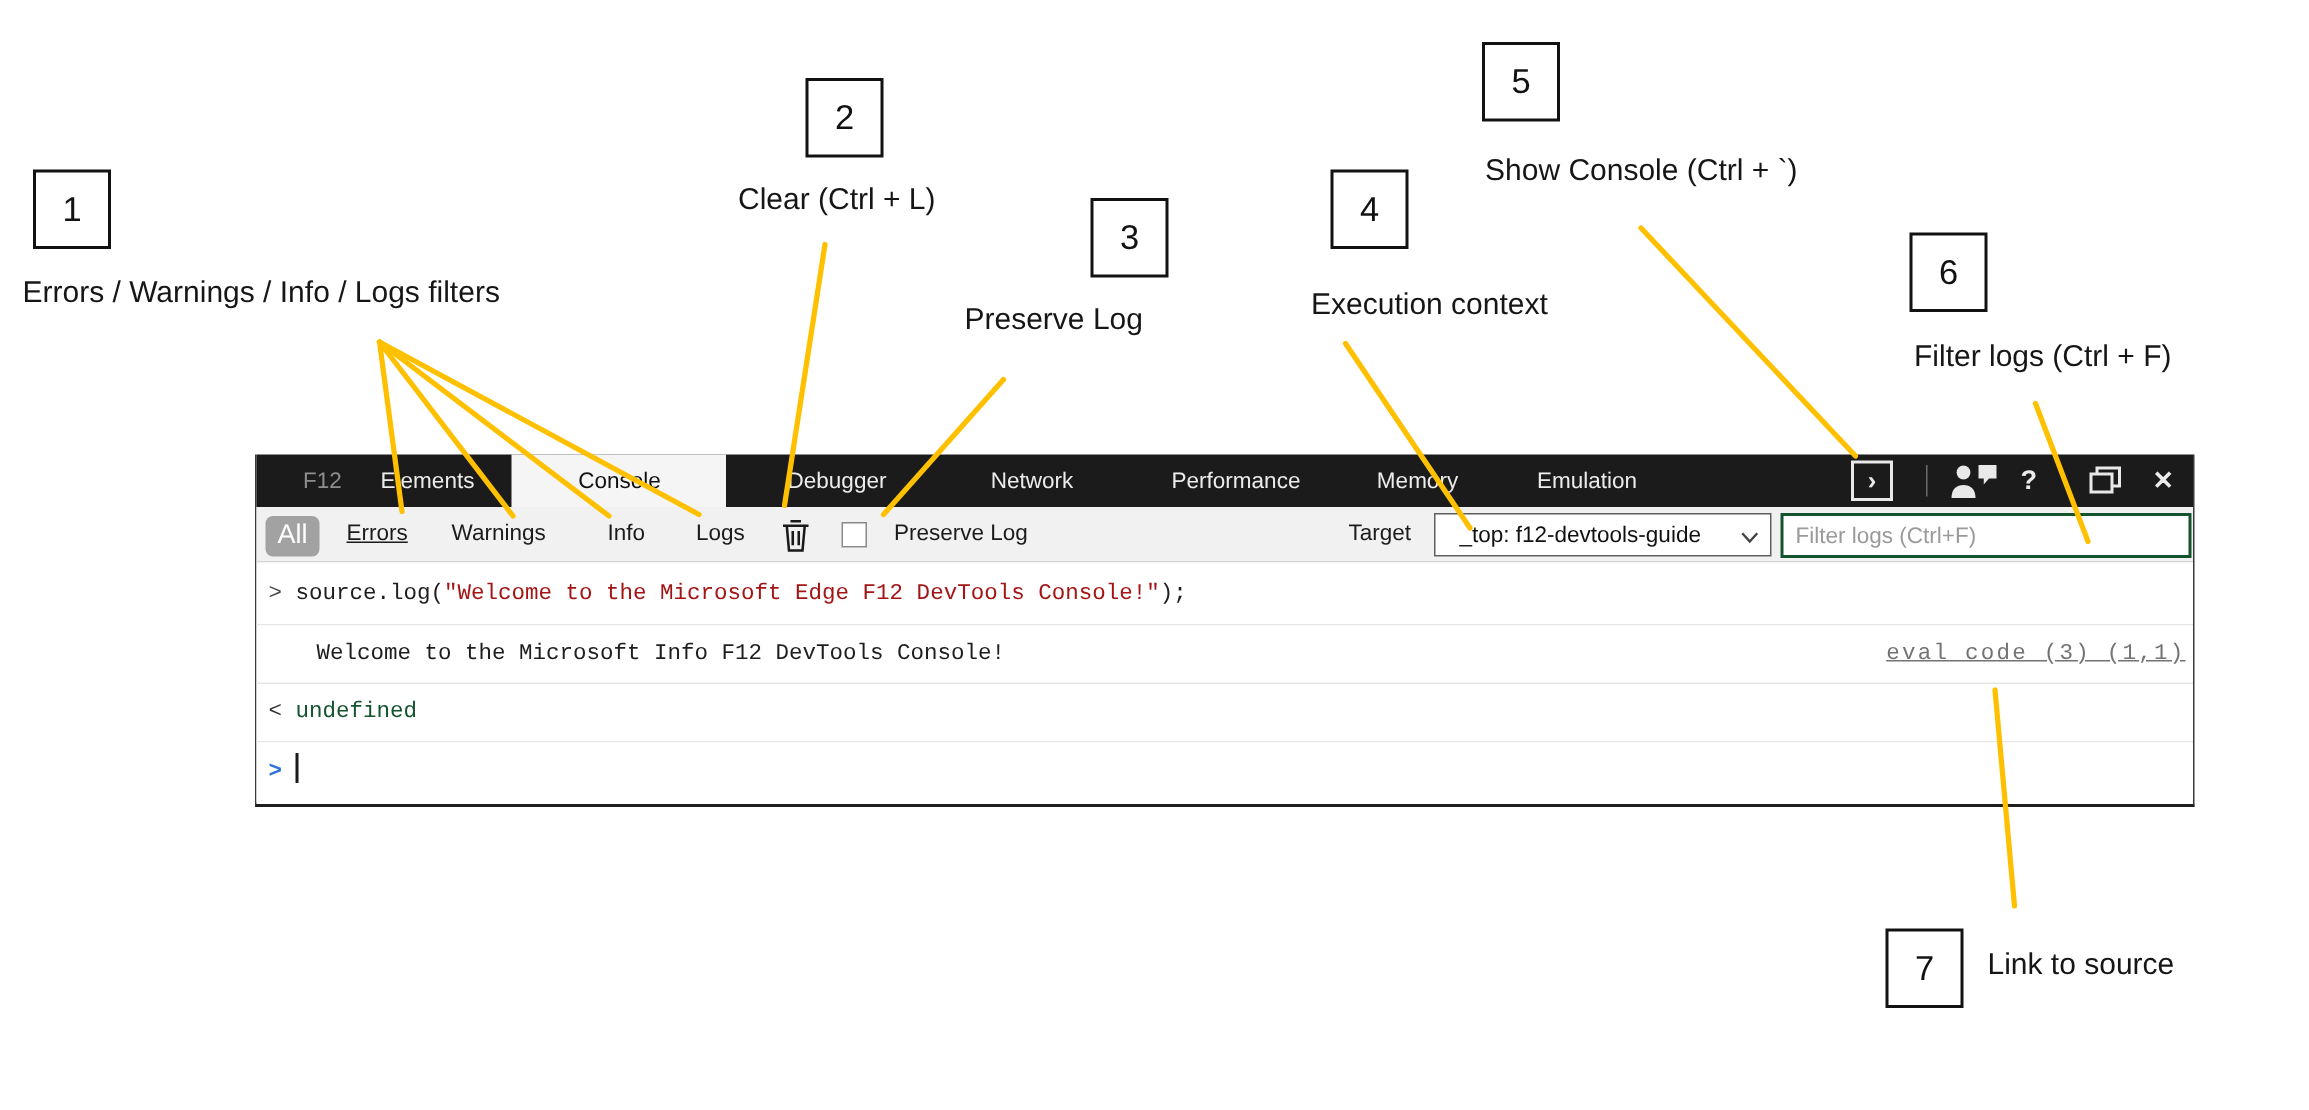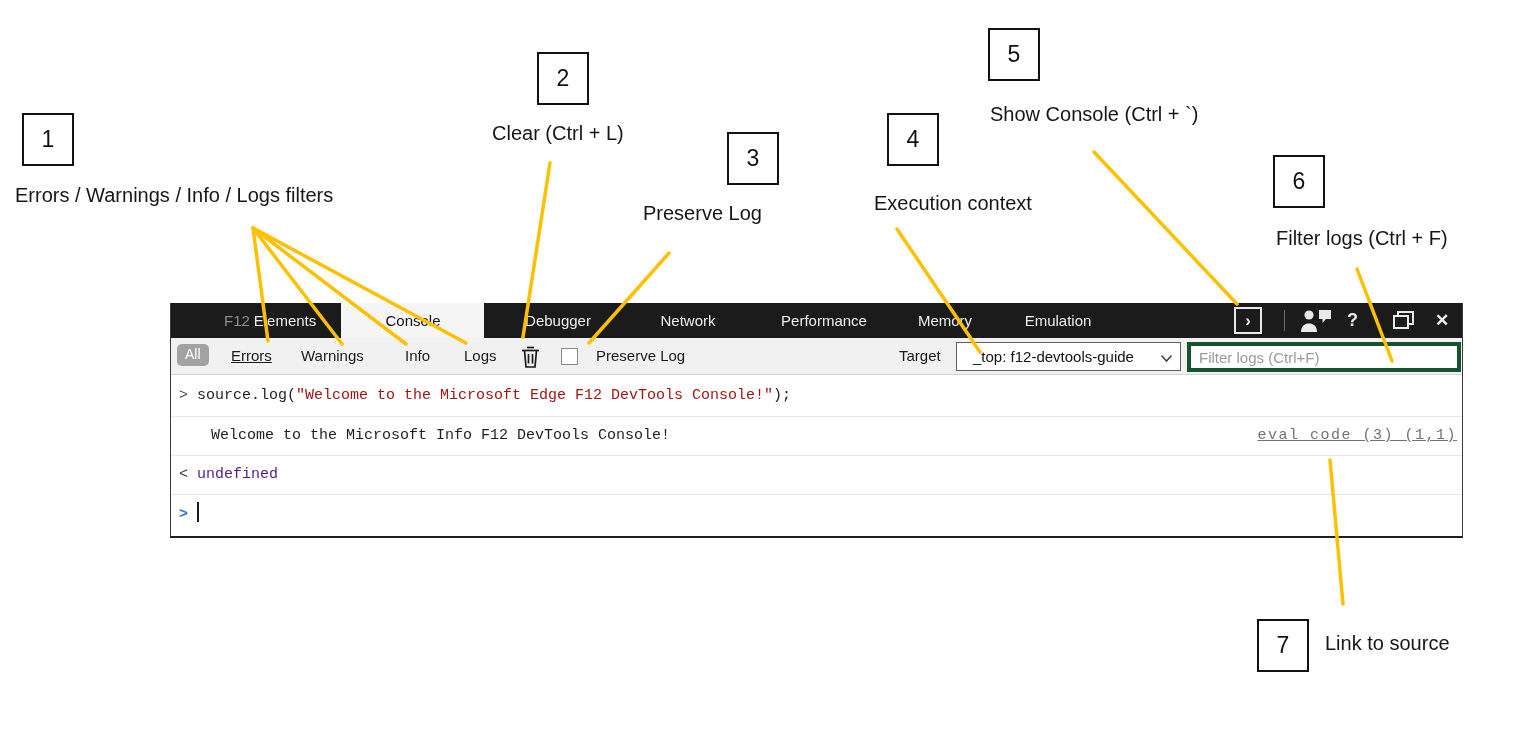--- a/index.html
+++ b/index.html
@@ -43,21 +43,21 @@
   }
 
   
   .tabbar { position: relative; height: 35px; background: #1b1b1b; }
   .active-tab-bg { position: absolute; left: 170px; top: 0; width: 143px; height: 35px; background: #f5f5f5; }
   .tab {
     position: absolute; top: 0; height: 35px; line-height: 35px;
     transform: translateX(-50%);
     color: #ececec; font-size: 15px; cursor: default; white-space: nowrap;
   }
-  .tab.dim { color: #8d8d8d; margin-left: 22px; }
+  .tab.dim { color: #8d8d8d; }
   .tab.active { color: #111; }
   .tb-ico { position: absolute; color: #ececec; }
   .ico-showconsole {
     left: 1063px; top: 4px; width: 28px; height: 27px;
     border: 2px solid #e9e9e9; text-align: center;
     font-size: 17px; font-weight: bold; line-height: 23px; color: #e9e9e9;
   }
   .tb-divider { left: 1113px; top: 7px; width: 1px; height: 21px; background: #6d6d6d; position: absolute; }
   .ico-person { left: 1128px; top: 5px; }
   .ico-help { left: 1176px; top: 0; height: 35px; line-height: 35px; font-size: 18px; font-weight: bold; }
@@ -67,59 +67,59 @@
   
   .filterbar {
     position: relative; height: 37px; background: #f1f1f1;
     border-bottom: 1px solid #d4d4d4;
     font-size: 15px; color: #1b1b1b;
   }
   .fb-item { position: absolute; top: 9px; white-space: nowrap; cursor: default; }
   .badge-all {
     position: absolute; left: 6px; top: 6px;
     background: #a2a2a2; color: #fff;
-    padding: 2px 8px 4px 8px; border-radius: 5px; font-size: 14px;
+    padding: 2px 8px 4px 8px; border-radius: 5px; font-size: 18px;
   }
   .ico-trash { position: absolute; left: 348px; top: 6px; }
   .fb-checkbox {
     position: absolute; left: 390px; top: 10px;
     width: 17px; height: 17px;
     appearance: none; -webkit-appearance: none;
     border: 1px solid #8a8a8a; background: #fff;
   }
   .target-select {
     position: absolute; left: 785px; top: 4px; width: 225px; height: 29px;
     border: 1px solid #5f5f5f; background: #fff;
     line-height: 27px; padding-left: 16px; font-size: 15px; color: #111;
     white-space: nowrap; overflow: hidden;
   }
   .target-select svg { position: absolute; right: 7px; top: 11px; }
   .filter-input {
     position: absolute; left: 1016px; top: 4px; width: 274px; height: 30px;
-    border: 4px solid #14532d; background: #fff;
+    border: 2px solid #14532d; background: #fff;
     padding: 0 8px; font-size: 15px; font-family: "Liberation Sans", sans-serif;
     color: #555;
   }
   .filter-input::placeholder { color: #9a9a9a; opacity: 1; }
 
   
   .crow {
     position: relative; background: #fff;
     font-family: "Liberation Mono", "DejaVu Sans Mono", monospace;
     font-size: 15px; color: #1e1e1e; white-space: nowrap;
   }
   .crow.sep { border-bottom: 1px solid #e6e6e6; }
   .row-echo   { height: 42px; line-height: 41px; padding-left: 8px; }
   .row-log    { height: 39px; line-height: 38px; padding-left: 40px; }
   .row-result { height: 39px; line-height: 38px; padding-left: 8px; }
   .row-prompt { height: 40px; line-height: 39px; padding-left: 8px; }
   .chev-in { color: #4a4a4a; display: inline-block; width: 18px; }
   .str-red { color: #A31515; }
   .chev-res { color: #333; display: inline-block; width: 18px; }
-  .val-blue { color: #4c1d95; margin-top: 10px; }
+  .val-blue { color: #14532d; margin-top: 10px; }
   .chev-prompt { color: #2B72D8; font-weight: bold; display: inline-block; width: 14px; }
   .caret { display: inline-block; width: 2px; height: 20px; background: #1a1a1a; vertical-align: -4px; margin-left: 4px; }
   .srclink {
     position: absolute; right: 5px; top: 0;
     color: #737373; text-decoration: underline; letter-spacing: 1.5px; cursor: pointer;
   }
 </style>
 </head>
 <body>
 

